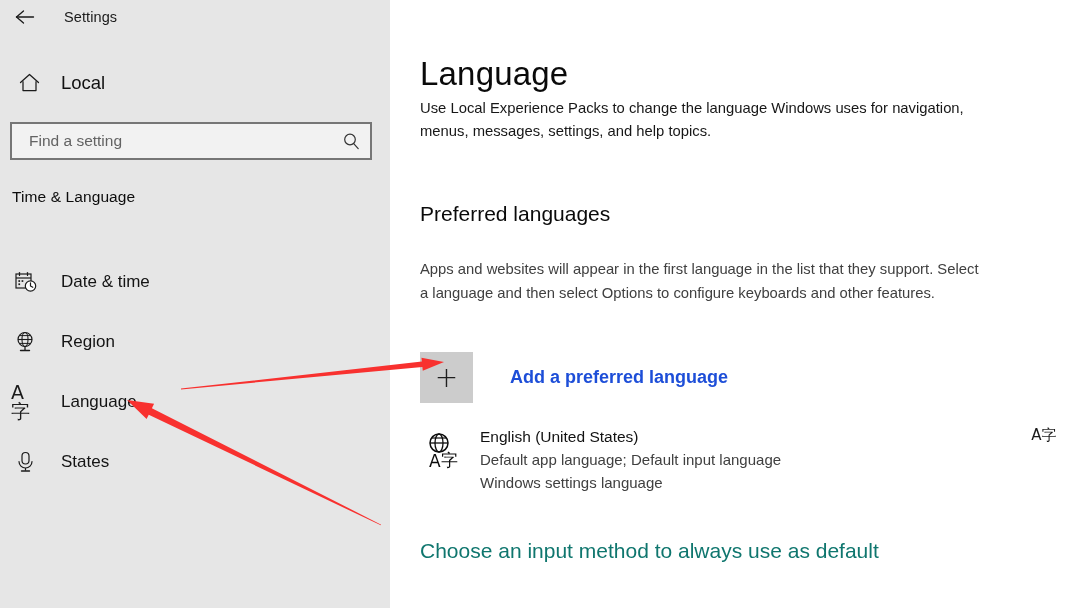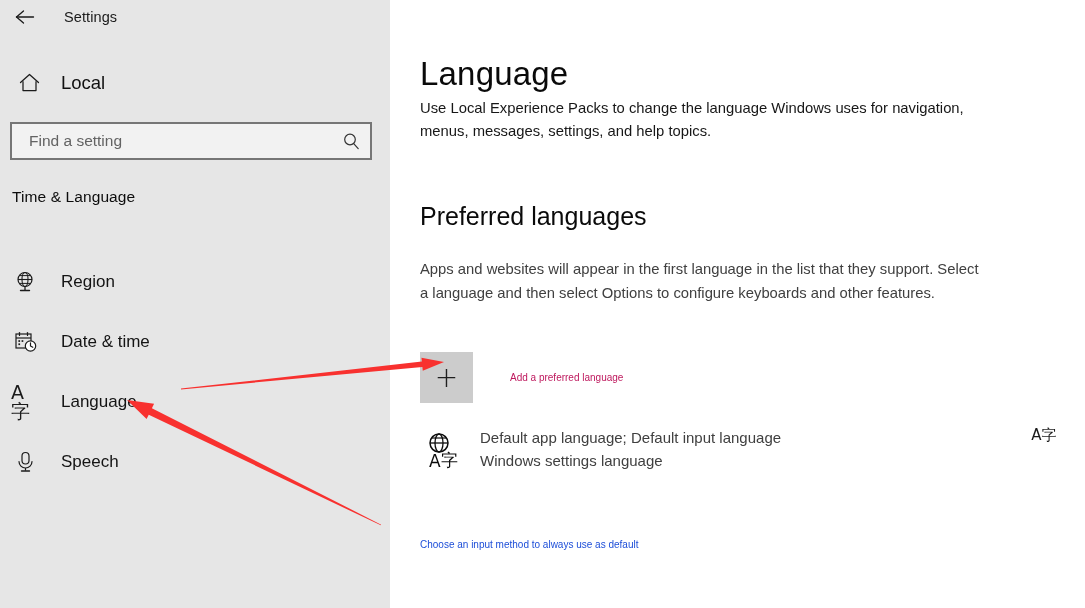--- a/index.html
+++ b/index.html
@@ -180,21 +180,21 @@
     width: 560px;
     font-size: 14.8px;
     line-height: 23px;
     color: #171717;
   }
 
   .section-title {
     position: absolute;
     left: 30px;
     top: 202px;
-    font-size: 25px;
+    font-size: 21px;
     font-weight: 300;
     color: #0a0a0a;
   }
 
   .section-desc {
     position: absolute;
     left: 30px;
     top: 258px;
     width: 560px;
     font-size: 14.8px;
@@ -218,23 +218,24 @@
     justify-content: center;
   }
   .plus-glyph {
     font-family: "DejaVu Sans", sans-serif;
     font-size: 28px;
     font-weight: 300;
     color: #1f1f1f;
     line-height: 1;
   }
   .add-label {
-    font-size: 10px;
-    color: #be185d;
+    font-size: 18px;
+    color: #1d4ed8;
     margin-left: 37px;
+    font-weight: bold;
   }
 
   .lang-row {
     position: absolute;
     left: 30px;
     top: 426px;
     width: 640px;
     display: flex;
     align-items: flex-start;
   }
@@ -267,22 +268,22 @@
     font-family: "DejaVu Sans", sans-serif;
     font-size: 15px;
     color: #1b1b1b;
     line-height: 1;
   }
 
   .bottom-link {
     position: absolute;
     left: 30px;
     top: 539px;
-    font-size: 10px;
-    color: #1d4ed8;
+    font-size: 21px;
+    color: #0f766e;
     text-decoration: none;
     cursor: pointer;
     text-align: right;
   }
 
   
   .annotations {
     position: absolute;
     left: 0;
     top: 0;
@@ -326,70 +327,70 @@
         <svg width="21" height="21" viewBox="0 0 21 21">
           <circle cx="9" cy="8.5" r="5.3" fill="none" stroke="#333333" stroke-width="1.2"></circle>
           <line x1="12.7" y1="12.6" x2="17.2" y2="17.6" stroke="#333333" stroke-width="1.2" stroke-linecap="round"></line>
         </svg>
       </div>
     </div>
 
     <div class="group-header">Time &amp; Language</div>
 
     <div class="nav-list">
-
-      <div class="nav-item">
-        <div class="nav-ico">
-          <svg width="24" height="24" viewBox="0 0 24 24">
-            <circle cx="11" cy="9.5" r="7" fill="none" stroke="#1b1b1b" stroke-width="1.2"></circle>
-            <ellipse cx="11" cy="9.5" rx="3" ry="7" fill="none" stroke="#1b1b1b" stroke-width="1.1"></ellipse>
-            <line x1="4" y1="9.5" x2="18" y2="9.5" stroke="#1b1b1b" stroke-width="1.1"></line>
-            <line x1="5.2" y1="5.6" x2="16.8" y2="5.6" stroke="#1b1b1b" stroke-width="1"></line>
-            <line x1="5.2" y1="13.4" x2="16.8" y2="13.4" stroke="#1b1b1b" stroke-width="1"></line>
-            <line x1="11" y1="16.5" x2="11" y2="20" stroke="#1b1b1b" stroke-width="1.3"></line>
-            <line x1="6.5" y1="20.5" x2="15.5" y2="20.5" stroke="#1b1b1b" stroke-width="1.4" stroke-linecap="round"></line>
-          </svg>
-        </div>
-        <div class="nav-label">Region</div>
-      </div>
 
       <div class="nav-item">
         <div class="nav-ico">
           <svg width="24" height="24" viewBox="0 0 24 24">
             <rect x="2" y="4" width="15" height="14" fill="none" stroke="#1b1b1b" stroke-width="1.2"></rect>
             <line x1="2" y1="8" x2="17" y2="8" stroke="#1b1b1b" stroke-width="1.2"></line>
             <line x1="5.5" y1="2.6" x2="5.5" y2="5.4" stroke="#1b1b1b" stroke-width="1.2" stroke-linecap="round"></line>
             <line x1="13.5" y1="2.6" x2="13.5" y2="5.4" stroke="#1b1b1b" stroke-width="1.2" stroke-linecap="round"></line>
             <rect x="4.4" y="10.2" width="1.7" height="1.7" fill="#1b1b1b"></rect>
             <rect x="7.6" y="10.2" width="1.7" height="1.7" fill="#1b1b1b"></rect>
             <rect x="4.4" y="13.4" width="1.7" height="1.7" fill="#1b1b1b"></rect>
             <circle cx="16.5" cy="16" r="5.2" fill="#ffffff" stroke="#1b1b1b" stroke-width="1.2"></circle>
             <path d="M16.5 12.8 L16.5 16 L18.8 17.3" fill="none" stroke="#1b1b1b" stroke-width="1.2" stroke-linecap="round" stroke-linejoin="round"></path>
           </svg>
         </div>
         <div class="nav-label">Date &amp; time</div>
       </div>
 
       <div class="nav-item">
         <div class="nav-ico">
+          <svg width="24" height="24" viewBox="0 0 24 24">
+            <circle cx="11" cy="9.5" r="7" fill="none" stroke="#1b1b1b" stroke-width="1.2"></circle>
+            <ellipse cx="11" cy="9.5" rx="3" ry="7" fill="none" stroke="#1b1b1b" stroke-width="1.1"></ellipse>
+            <line x1="4" y1="9.5" x2="18" y2="9.5" stroke="#1b1b1b" stroke-width="1.1"></line>
+            <line x1="5.2" y1="5.6" x2="16.8" y2="5.6" stroke="#1b1b1b" stroke-width="1"></line>
+            <line x1="5.2" y1="13.4" x2="16.8" y2="13.4" stroke="#1b1b1b" stroke-width="1"></line>
+            <line x1="11" y1="16.5" x2="11" y2="20" stroke="#1b1b1b" stroke-width="1.3"></line>
+            <line x1="6.5" y1="20.5" x2="15.5" y2="20.5" stroke="#1b1b1b" stroke-width="1.4" stroke-linecap="round"></line>
+          </svg>
+        </div>
+        <div class="nav-label">Region</div>
+      </div>
+
+      <div class="nav-item">
+        <div class="nav-ico">
           <span class="glyph-ico">A字</span>
         </div>
         <div class="nav-label">Language</div>
       </div>
 
       <div class="nav-item">
         <div class="nav-ico">
           <svg width="24" height="24" viewBox="0 0 24 24">
             <rect x="8" y="2.5" width="7" height="11.5" rx="3.5" fill="none" stroke="#1b1b1b" stroke-width="1.2"></rect>
             <path d="M5 11.5 A6.5 6.5 0 0 0 18 11.5" fill="none" stroke="#1b1b1b" stroke-width="1.2" stroke-linecap="round"></path>
             <line x1="11.5" y1="18" x2="11.5" y2="20.6" stroke="#1b1b1b" stroke-width="1.2"></line>
             <line x1="7.5" y1="21" x2="15.5" y2="21" stroke="#1b1b1b" stroke-width="1.3" stroke-linecap="round"></line>
           </svg>
         </div>
-        <div class="nav-label">Speech</div>
+        <div class="nav-label">States</div>
       </div>
 
     </div>
   </div>
 
   <div class="content">
 
     <div class="scrolled-para">Use Local Experience Packs to change the language Windows uses for navigation, menus, messages, settings, and help topics.</div>
 
     <div class="page-title">Language</div>
@@ -410,20 +411,21 @@
         <svg width="42" height="42" viewBox="0 0 42 42">
           <circle cx="15" cy="13" r="9" fill="none" stroke="#0d0d0d" stroke-width="1.5"></circle>
           <ellipse cx="15" cy="13" rx="4" ry="9" fill="none" stroke="#0d0d0d" stroke-width="1.3"></ellipse>
           <line x1="6" y1="13" x2="24" y2="13" stroke="#0d0d0d" stroke-width="1.3"></line>
           <line x1="7.6" y1="8" x2="22.4" y2="8" stroke="#0d0d0d" stroke-width="1.2"></line>
           <text x="5" y="37" font-family="DejaVu Sans, sans-serif" font-size="17" fill="#0d0d0d">A</text>
           <text x="17" y="36" font-family="DejaVu Sans, sans-serif" font-size="17" fill="#0d0d0d">字</text>
         </svg>
       </div>
       <div class="lang-text">
+        <div class="lang-name">English (United States)</div>
         <div class="lang-sub">Default app language; Default input language</div>
         <div class="lang-sub">Windows settings language</div>
       </div>
       <div class="lang-right-ico">
         <span>A字</span>
       </div>
     </div>
 
     <a class="bottom-link">Choose an input method to always use as default</a>
 

